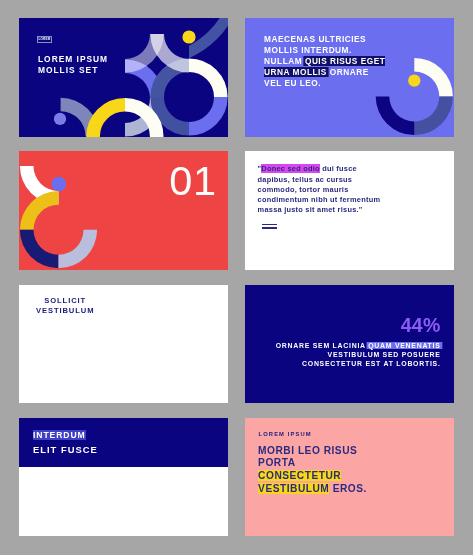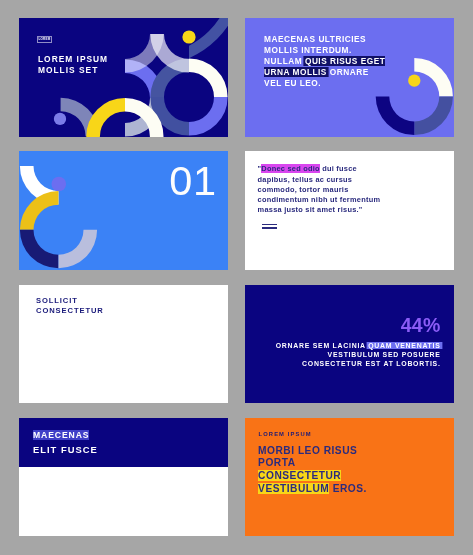--- a/index.html
+++ b/index.html
@@ -19,55 +19,55 @@
   .s1 .ttl{left:19px;top:36px;color:#fff;font-size:8.4px;font-weight:bold;
     letter-spacing:1px;line-height:11.1px;}
 
   
   .s2{background:#6c6ef0;}
   .s2 .body{left:19.5px;top:16px;width:124px;color:#fff;font-size:8.3px;font-weight:bold;
     letter-spacing:0.5px;line-height:11px;}
   .s2 .hl{background:#111066;color:#fff;box-shadow:1.6px 0 0 #111066,-1.6px 0 0 #111066;}
 
   
-  .s3{background:#3b82f6;}
+  .s3{background:#ef4444;}
   .s3 .num{right:11.5px;top:10.6px;color:#fdfdfd;font-size:41.5px;font-weight:normal;letter-spacing:0.5px;line-height:38px;}
   .s3 .lbl{right:12.5px;top:81.5px;color:#1f2375;font-size:9.4px;font-weight:bold;
     letter-spacing:1.15px;line-height:11.1px;text-align:right;}
 
   
   .s4{background:#fff;}
   .s4 .q{left:13px;top:13px;width:132px;color:#2b2b7e;font-size:7.4px;font-weight:bold;
     letter-spacing:0.25px;line-height:10.2px;}
   .s4 .hl{background:#d946ef;}
   .s4 .rules{left:17px;top:72.5px;}
   .s4 .rules span{display:block;width:15.5px;height:1.5px;background:#2b2b7e;margin-bottom:2.2px;}
 
   
   .s5{background:#fff;}
   .s5 .h{left:17px;top:11px;color:#1a1a7a;font-size:7.6px;font-weight:bold;
-    letter-spacing:0.9px;line-height:10px;}
+    letter-spacing:0.9px;line-height:10px;text-align:center;}
   .s5 .ph{left:18.5px;top:77px;}
 
   
   .s6{background:#0a0480;}
   .s6 .stat{right:13px;top:29px;color:#8b5cf6;font-size:19.5px;font-weight:bold;letter-spacing:0.3px;}
   .s6 .body{right:13px;top:56px;width:165px;color:#fff;font-size:6.9px;font-weight:bold;
     letter-spacing:0.75px;line-height:9.4px;text-align:right;}
   .s6 .hl{background:#6c6ef0;color:#fff;box-shadow:1.4px 0 0 #6c6ef0,-1.4px 0 0 #6c6ef0;}
 
   
   .s7{background:#fff;}
   .s7 .band{position:absolute;left:0;top:0;width:209px;height:49px;background:#0a0480;}
   .s7 .t1{left:14px;top:12px;color:#fff;font-size:8.6px;font-weight:bold;letter-spacing:0.9px;}
   .s7 .t1 b{background:#3f3fc8;font-weight:bold;}
   .s7 .t2{left:14px;top:26px;color:#fff;font-size:9.4px;font-weight:bold;letter-spacing:1px;}
 
   
-  .s8{background:#f97316;}
+  .s8{background:#fca5a5;}
   .s8 .eye{left:14px;top:13px;color:#1a1a7a;font-size:5.8px;font-weight:bold;letter-spacing:1.1px;}
   .s8 .head{left:13.5px;top:27px;width:120px;color:#2b2b7e;font-size:10.2px;font-weight:bold;
     letter-spacing:0.5px;line-height:12.6px;}
   .s8 .hl{background:#f8d618;}
 </style>
 </head>
 <body>
 
 <div class="grid">
 
@@ -193,37 +193,37 @@
     <div class="tx rules">
         <span></span>
         <span></span>
       </div>
   </div>
 
   <div class="slide s5">
     <svg class="gfx" width="209" height="119" viewBox="0 0 209 119"></svg>
     <div class="tx h">
       <div>SOLLICIT</div>
-      <div>CONSECTETUR</div>
+      <div>VESTIBULUM</div>
     </div>
     <div class="tx ph"></div>
   </div>
 
   <div class="slide s6">
     <svg class="gfx" width="209" height="119" viewBox="0 0 209 119"></svg>
     <div class="tx stat">44%</div>
     <div class="tx body">
       <span>ORNARE SEM LACINIA </span><span class="hl">QUAM VENENATIS</span><span> VESTIBULUM SED POSUERE CONSECTETUR EST AT LOBORTIS.</span>
     </div>
   </div>
 
   <div class="slide s7">
     <svg class="gfx" width="209" height="119" viewBox="0 0 209 119"></svg>
     <div class="band"></div>
-    <div class="tx t1"><b>MAECENAS</b></div>
+    <div class="tx t1"><b>INTERDUM</b></div>
     <div class="tx t2">ELIT FUSCE</div>
   </div>
 
   <div class="slide s8">
     <svg class="gfx" width="209" height="119" viewBox="0 0 209 119"></svg>
     <div class="tx eye">LOREM IPSUM</div>
     <div class="tx head">
       <span>MORBI LEO RISUS PORTA </span><span class="hl">CONSECTETUR VESTIBULUM</span><span> EROS.</span>
     </div>
   </div>

